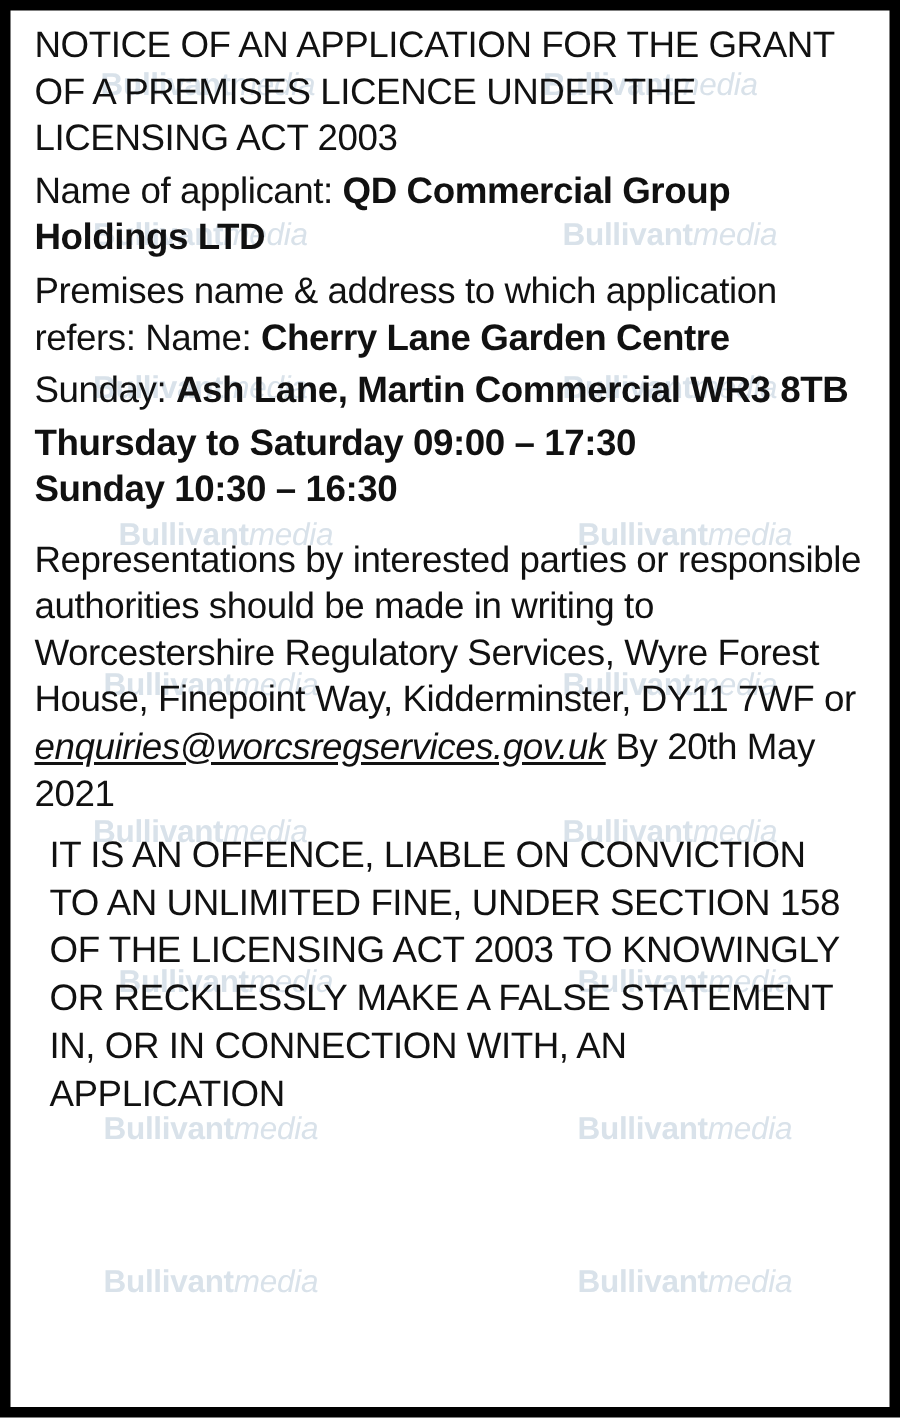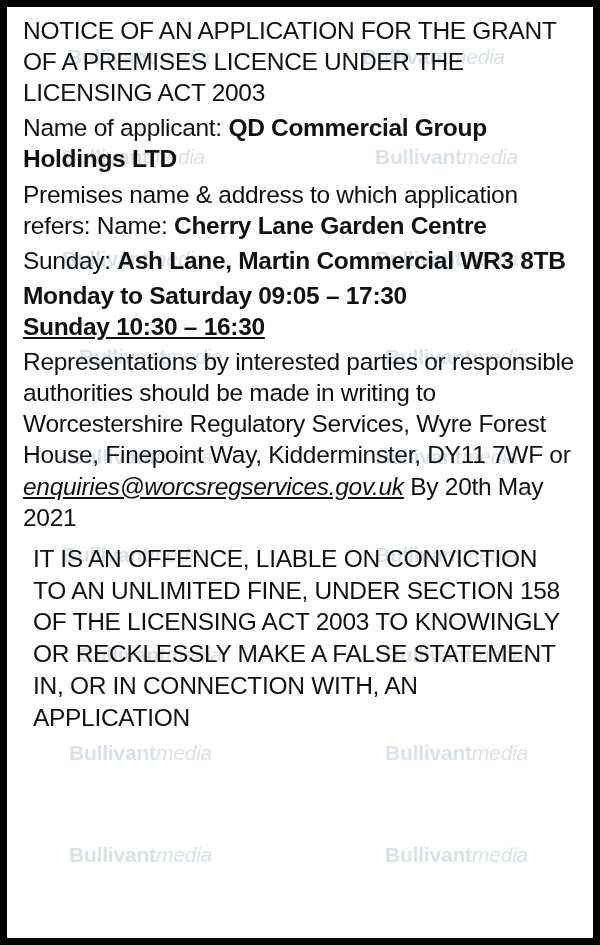--- a/index.html
+++ b/index.html
@@ -106,22 +106,22 @@
 
     <p class="blk">NOTICE OF AN APPLICATION FOR THE GRANT OF A PREMISES LICENCE UNDER THE LICENSING ACT 2003</p>
 
     <p class="blk"><span>Name of applicant:</span> <span class="bold">QD Commercial Group Holdings LTD</span></p>
 
     <p class="blk"><span>Premises name &amp; address to which application refers: Name:</span> <span class="bold">Cherry Lane Garden Centre</span></p>
 
     <p class="blk"><span>Sunday:</span> <span class="bold">Ash Lane, Martin Commercial WR3 8TB</span></p>
 
 
-    <p class="hours">Monday to Saturday 09:05 – 17:30</p>
-    <p class="hours" style="margin-bottom:4px;text-decoration:underline;">Sunday 10:30 – 16:30</p>
+    <p class="hours">Thursday to Saturday 09:00 – 17:30</p>
+    <p class="hours" style="margin-bottom:16px;">Sunday 10:30 – 16:30</p>
 
     <p class="blk"><span>Representations by interested parties or responsible authorities should be made in writing to Worcestershire Regulatory Services, Wyre Forest House, Finepoint Way, Kidderminster, DY11 7WF or</span> <span class="email">enquiries@worcsregservices.gov.uk</span> <span>By 20th May 2021</span></p>
 
 
     <p class="caps">IT IS AN OFFENCE, LIABLE ON CONVICTION TO AN UNLIMITED FINE, UNDER SECTION 158 OF THE LICENSING ACT 2003 TO KNOWINGLY OR RECKLESSLY MAKE A FALSE STATEMENT IN, OR IN CONNECTION WITH, AN APPLICATION</p>
 
   </div>
 </div>
 
 </body></html>

